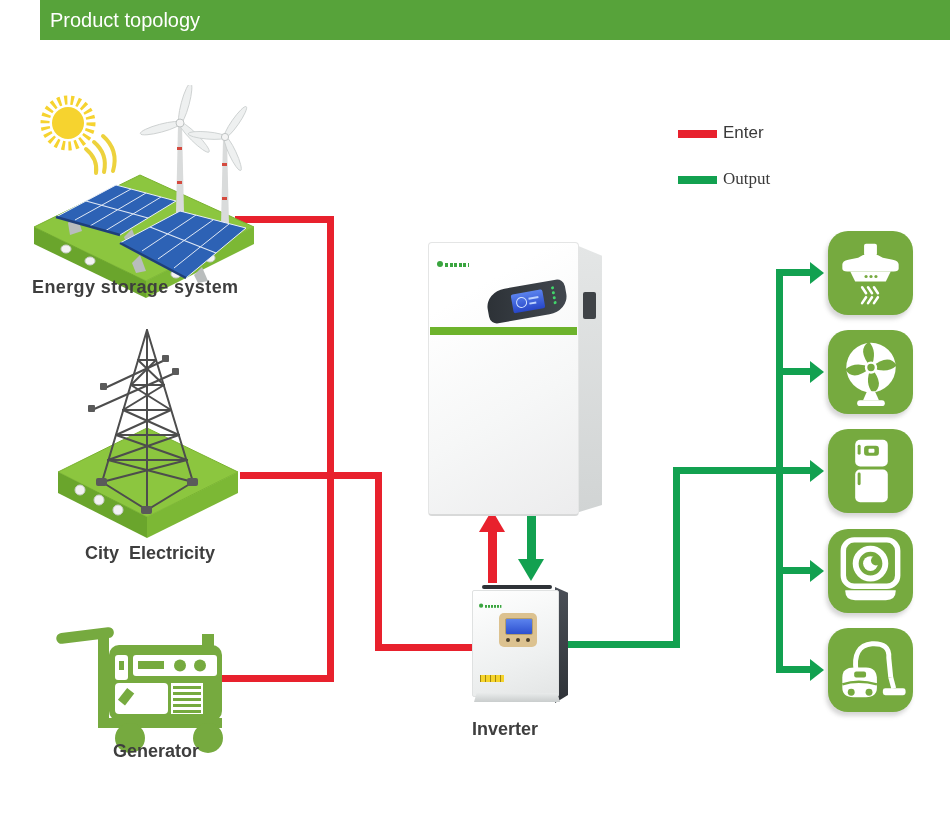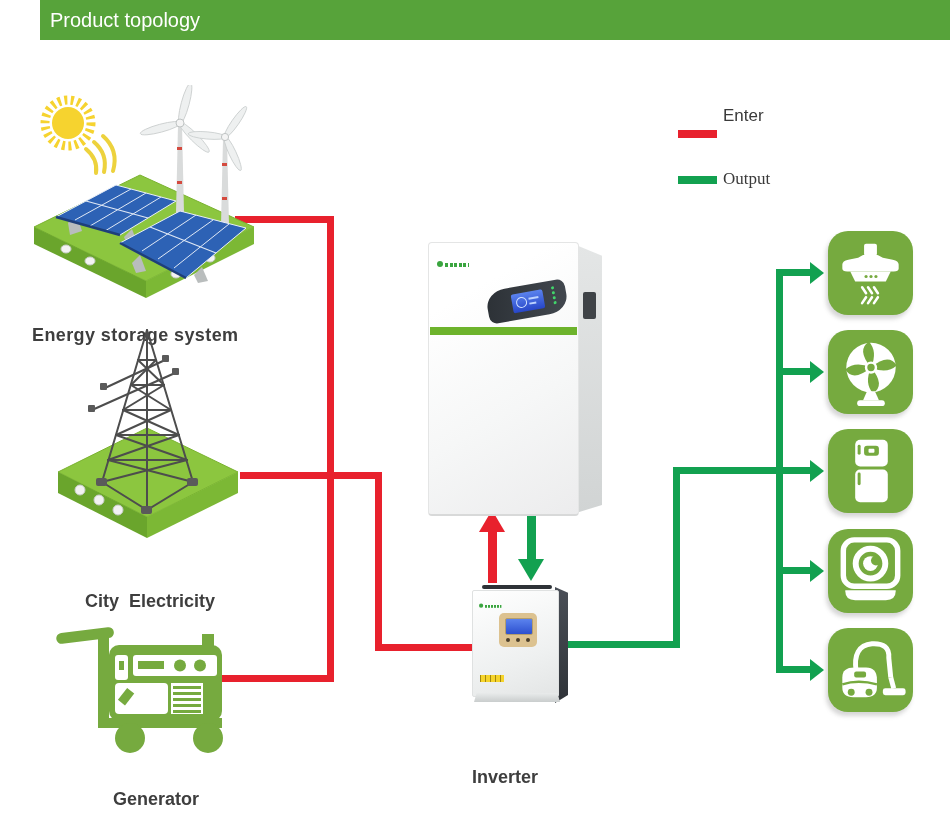--- a/index.html
+++ b/index.html
@@ -5,21 +5,21 @@
   html,body{margin:0;padding:0;background:#ffffff;}
   #stage{
     position:relative;width:950px;height:823px;background:#ffffff;
     font-family:"Liberation Sans",sans-serif;overflow:hidden;
   }
   .abs{position:absolute;}
   
   .header-bar{left:40px;top:0;width:910px;height:40px;background:#57a33a;}
   .header-title{left:50px;top:0;height:40px;line-height:40px;color:#ffffff;font-size:20px;}
   
-  .node-label{color:#3e3e3e;font-weight:bold;font-size:18px;white-space:nowrap;margin-top:48px;}
+  .node-label{color:#3e3e3e;font-weight:bold;font-size:18px;white-space:nowrap;}
   .battery-title{left:394px;top:182px;width:240px;text-align:center;color:#3e3e3e;
     font-weight:bold;font-size:17px;line-height:21px;}
   
   .legend-swatch{width:39px;height:8px;}
   .legend-label{font-size:17px;color:#3a3a3a;}
   
   .rline{background:#e8212d;}
   .gline{background:#12a150;}
   .arrowhead-right{width:0;height:0;border-top:11px solid transparent;border-bottom:11px solid transparent;border-left:14px solid #12a150;}
   .arrowhead-up{width:0;height:0;border-left:13px solid transparent;border-right:13px solid transparent;border-bottom:22px solid #e8212d;}
@@ -62,21 +62,21 @@
 </style>
 </head>
 <body>
 
 <div id="stage">
 
   <div class="abs header-bar"></div>
   <div class="abs header-title">Product topology</div>
 
   <div class="abs legend-swatch rline" style="left:678px;top:130px;"></div>
-  <div class="abs legend-label" style="left:723px;top:106px;">Enter</div>
+  <div class="abs legend-label" style="left:723px;top:123px;">Enter</div>
   <div class="abs legend-swatch gline" style="left:678px;top:176px;"></div>
   <div class="abs legend-label" style="left:723px;top:169px;font-family:Liberation Serif, serif;">Output</div>
 
   <div class="abs rline" style="left:235px;top:216px;width:99px;height:7px;"></div>
   <div class="abs rline" style="left:327px;top:216px;width:7px;height:466px;"></div>
   <div class="abs rline" style="left:215px;top:675px;width:119px;height:7px;"></div>
   <div class="abs rline" style="left:240px;top:472px;width:142px;height:7px;"></div>
   <div class="abs rline" style="left:375px;top:472px;width:7px;height:179px;"></div>
   <div class="abs rline" style="left:375px;top:644px;width:101px;height:7px;"></div>
 

